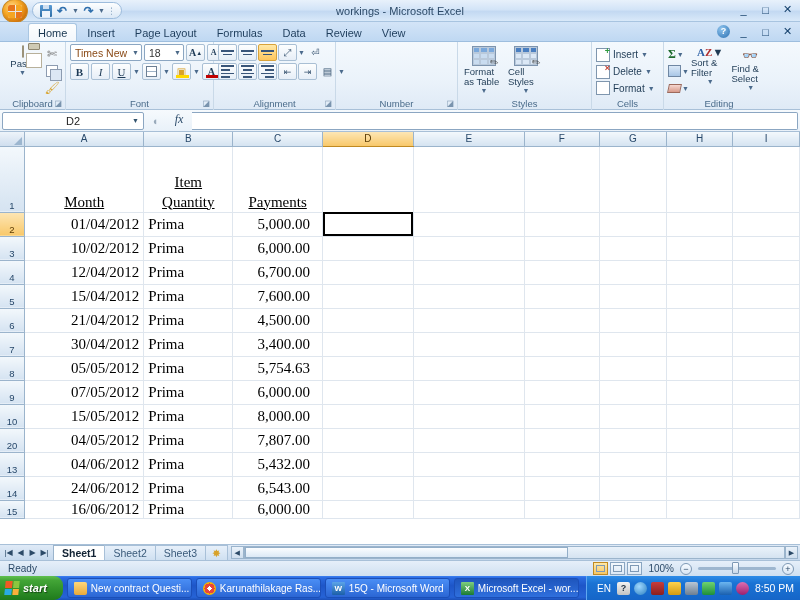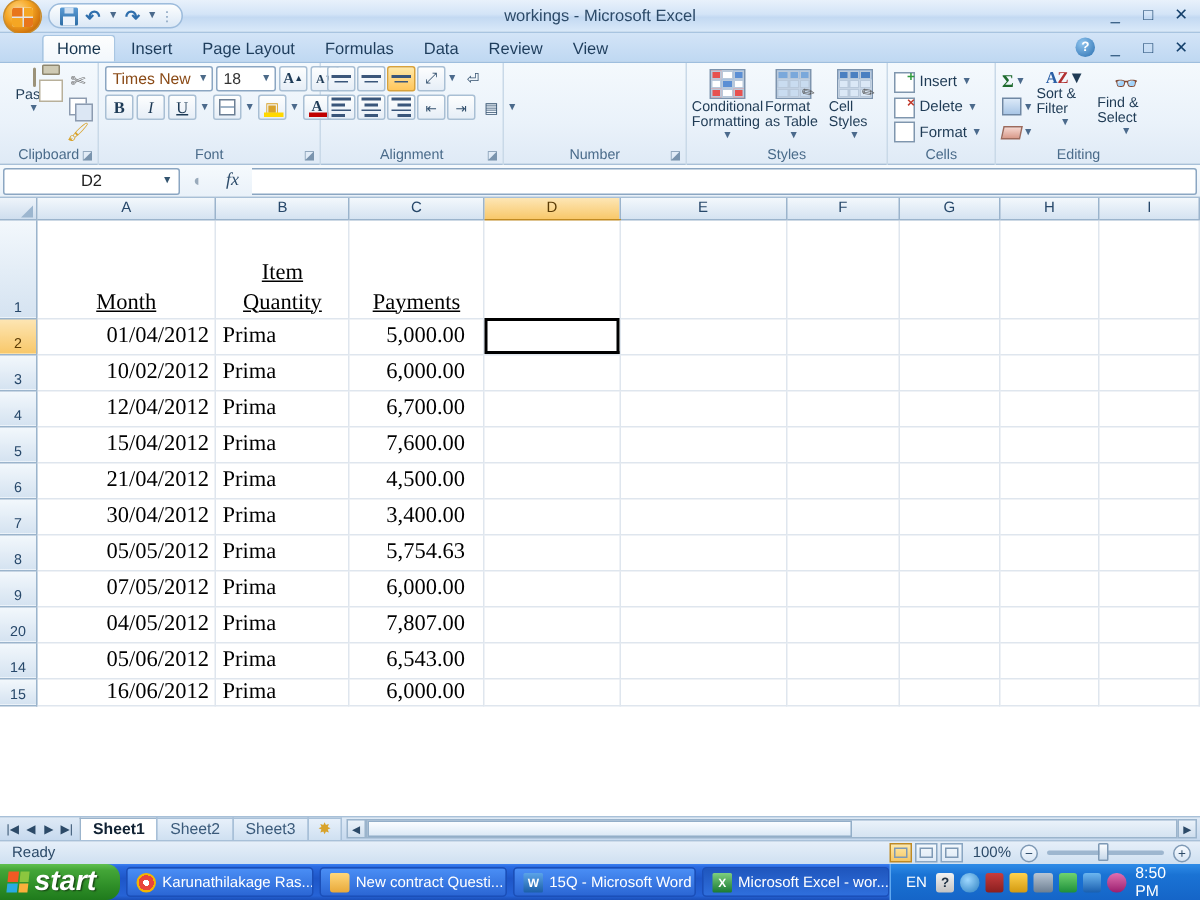--- a/index.html
+++ b/index.html
@@ -185,21 +185,21 @@
   .sortico .az-a{color:#2b5fa5;} .sortico .az-z{color:#b03030;}
   .binoc{font-size:13px;color:#4c6a88;}
 
   
   .formulabar{
     height:22px;width:100%;display:flex;align-items:center;
     background:linear-gradient(180deg,#f6fafd,#e9f1f9);
     border-bottom:1px solid #a8bfd6;
   }
   .namebox{
-    width:118px;height:18px;margin-left:2px;
+    width:142px;height:18px;margin-left:2px;
     background:#fff;border:1px solid #8ba6c2;border-radius:2px;
     display:flex;align-items:center;justify-content:center;position:relative;
     font-size:11px;color:#222;
   }
   .namebox .nb-caret{position:absolute;right:4px;font-size:7px;color:#33546f;}
   .fbsep{width:26px;height:18px;display:flex;justify-content:center;}
   .fx{font-family:"Liberation Serif",serif;font-style:italic;font-size:12px;color:#2d4c6b;}
   .fbsep2{width:22px;display:flex;align-items:center;justify-content:center;color:#9ab;}
   .fbinput{flex:1;height:18px;background:#fff;border:1px solid #8ba6c2;border-left:none;border-radius:0 2px 2px 0;margin-right:2px;}
 
@@ -290,21 +290,21 @@
 
   
   .taskbar{
     position:absolute;left:0;top:576px;width:800px;height:24px;
     background:linear-gradient(180deg,#3c81f3 0%,#2a6ae0 8%, #1e56c8 40%, #2663d6 88%, #1b4fb8 100%);
     display:flex;align-items:center;
   }
   .startbtn{
     height:24px;display:flex;align-items:center;gap:4px;padding:0 16px 0 5px;
     background:linear-gradient(180deg,#60c050 0%,#43a537 18%,#2f8f28 60%,#1f7a1c 100%);
-    border-radius:0 9px 9px 0;color:#fff;font-style:italic;font-weight:bold;font-size:19px;
+    border-radius:0 9px 9px 0;color:#fff;font-style:italic;font-weight:bold;font-size:11px;
     text-shadow:1px 1px 1px rgba(0,0,0,.5);
   }
   .winlogo{width:14px;height:14px;display:grid;grid-template-columns:1fr 1fr;grid-template-rows:1fr 1fr;gap:1px;transform:skewX(-6deg);}
   .winlogo i:nth-child(1){background:#f15a24;}
   .winlogo i:nth-child(2){background:#8cc63f;}
   .winlogo i:nth-child(3){background:#29abe2;}
   .winlogo i:nth-child(4){background:#fbb03b;}
   .tbitem{
     height:20px;display:flex;align-items:center;gap:4px;padding:0 6px;margin-left:4px;
     background:linear-gradient(180deg,#4a8ef5,#2b66d4);
@@ -532,37 +532,20 @@
       <div class="rgroup-dlg">◪</div>
     </div>
 
     <div class="rgroup" style="width:122px">
       <div class="rgroup-label">Number</div>
       <div class="rgroup-dlg">◪</div>
     </div>
 
     <div class="rgroup" style="width:134px">
       <div class="rgroup-body" style="gap:4px;padding-left:2px;">
-        <div class="bigbtn" style="width:42px">
-          <span class="gl" style="position:relative">
-              <span class="stylegrid sg-cf">
-                <i></i>
-                <i></i>
-                <i></i>
-                <i></i>
-                <i></i>
-                <i></i>
-                <i></i>
-                <i></i>
-                <i></i>
-              </span>
-            </span>
-          <span style="line-height:10px">Conditional Formatting</span>
-          <span class="mini-caret">▼</span>
-        </div>
         <div class="bigbtn" style="width:40px">
           <span class="gl" style="position:relative">
               <span class="stylegrid sg-ft">
                 <i></i>
                 <i></i>
                 <i></i>
                 <i></i>
                 <i></i>
                 <i></i>
                 <i></i>
@@ -797,34 +780,58 @@
           <td class="cell lft">Prima</td>
           <td class="cell num">6,000.00</td>
           <td class="cell"></td>
             <td class="cell"></td>
           <td class="cell"></td>
             <td class="cell"></td>
           <td class="cell"></td>
             <td class="cell"></td>
         </tr>
         <tr style="height:24px">
+          <td class="rowhead">10</td>
+          <td class="cell right">15/05/2012</td>
+          <td class="cell lft">Prima</td>
+          <td class="cell num">8,000.00</td>
+          <td class="cell"></td>
+            <td class="cell"></td>
+          <td class="cell"></td>
+            <td class="cell"></td>
+          <td class="cell"></td>
+            <td class="cell"></td>
+        </tr>
+        <tr style="height:24px">
           <td class="rowhead">20</td>
           <td class="cell right">04/05/2012</td>
           <td class="cell lft">Prima</td>
           <td class="cell num">7,807.00</td>
           <td class="cell"></td>
             <td class="cell"></td>
           <td class="cell"></td>
             <td class="cell"></td>
           <td class="cell"></td>
             <td class="cell"></td>
         </tr>
         <tr style="height:24px">
+          <td class="rowhead">13</td>
+          <td class="cell right">04/06/2012</td>
+          <td class="cell lft">Prima</td>
+          <td class="cell num">5,432.00</td>
+          <td class="cell"></td>
+            <td class="cell"></td>
+          <td class="cell"></td>
+            <td class="cell"></td>
+          <td class="cell"></td>
+            <td class="cell"></td>
+        </tr>
+        <tr style="height:24px">
           <td class="rowhead">14</td>
-          <td class="cell right">05/06/2012</td>
+          <td class="cell right">24/06/2012</td>
           <td class="cell lft">Prima</td>
           <td class="cell num">6,543.00</td>
           <td class="cell"></td>
             <td class="cell"></td>
           <td class="cell"></td>
             <td class="cell"></td>
           <td class="cell"></td>
             <td class="cell"></td>
         </tr>
         <tr style="height:16px">
@@ -891,26 +898,26 @@
     <div class="startbtn">
       <span class="winlogo">
           <i></i>
           <i></i>
           <i></i>
           <i></i>
         </span>
       <span>start</span>
     </div>
     <div class="tbitem">
+      <span class="tbico ico-folder"></span>
+      <span>New contract Questi...</span>
+    </div>
+    <div class="tbitem">
       <span class="tbico ico-chrome"></span>
       <span>Karunathilakage Ras...</span>
-    </div>
-    <div class="tbitem">
-      <span class="tbico ico-folder"></span>
-      <span>New contract Questi...</span>
     </div>
     <div class="tbitem">
       <span class="tbico ico-word">W</span>
       <span>15Q - Microsoft Word</span>
     </div>
     <div class="tbitem active">
       <span class="tbico ico-excel">X</span>
       <span>Microsoft Excel - wor...</span>
     </div>
     <div class="tray">

